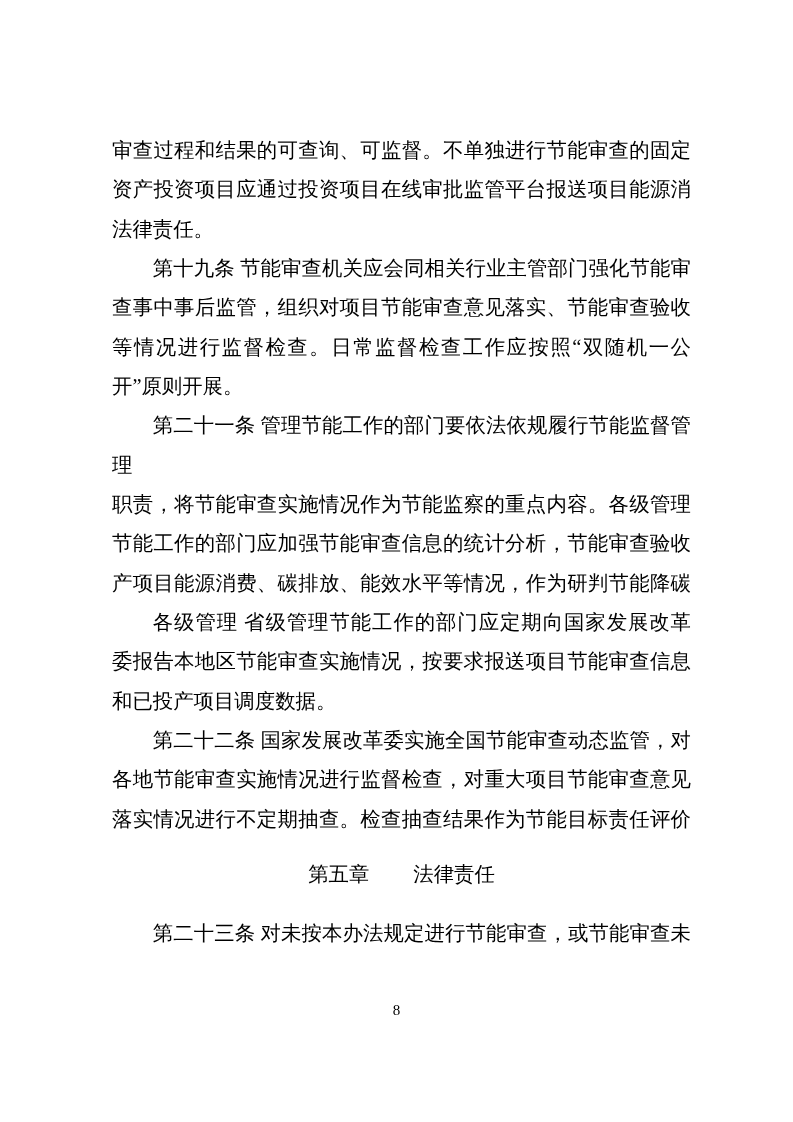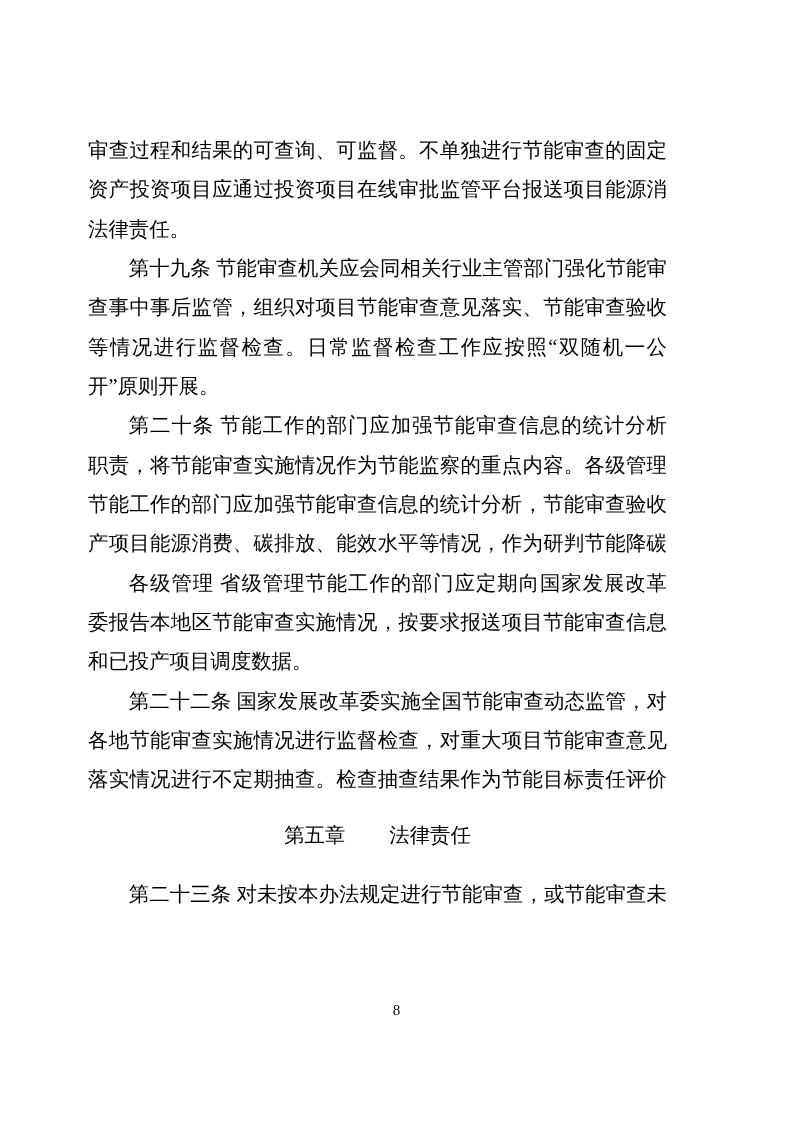--- a/index.html
+++ b/index.html
@@ -11,21 +11,21 @@
     position: relative;
     width: 793px;
     height: 1122px;
     background: #ffffff;
     color: #000000;
     font-family: "Liberation Serif", "DejaVu Serif", serif;
     overflow: hidden;
   }
   .doc {
     position: absolute;
-    left: 88px;
+    left: 112px;
     top: 131px;
     width: 579px;
   }
   .para { margin: 0; padding: 0; }
   .line {
     font-size: 20.4px;
     line-height: 39.33px;
     text-align: justify;
     white-space: pre-wrap;
   }
@@ -65,21 +65,21 @@
         <div class="line fill">资产投资项目应通过投资项目在线审批监管平台报送项目能源消</div>
         <div class="line">法律责任。</div>
       </div>
       <div class="para">
         <div class="line fill indent">第十九条 节能审查机关应会同相关行业主管部门强化节能审</div>
         <div class="line fill">查事中事后监管，组织对项目节能审查意见落实、节能审查验收</div>
         <div class="line fill">等情况进行监督检查。日常监督检查工作应按照“双随机一公</div>
         <div class="line">开”原则开展。</div>
       </div>
       <div class="para">
-        <div class="line fill indent">第二十条 节能工作的部门应加强节能审查信息的统计分析</div>
+        <div class="line fill indent">第二十一条 管理节能工作的部门要依法依规履行节能监督管理</div>
         <div class="line fill">职责，将节能审查实施情况作为节能监察的重点内容。各级管理</div>
         <div class="line fill">节能工作的部门应加强节能审查信息的统计分析，节能审查验收</div>
         <div class="line fill">产项目能源消费、碳排放、能效水平等情况，作为研判节能降碳</div>
       </div>
       <div class="para">
         <div class="line fill indent">各级管理 省级管理节能工作的部门应定期向国家发展改革</div>
         <div class="line fill">委报告本地区节能审查实施情况，按要求报送项目节能审查信息</div>
         <div class="line">和已投产项目调度数据。</div>
       </div>
       <div class="para">

